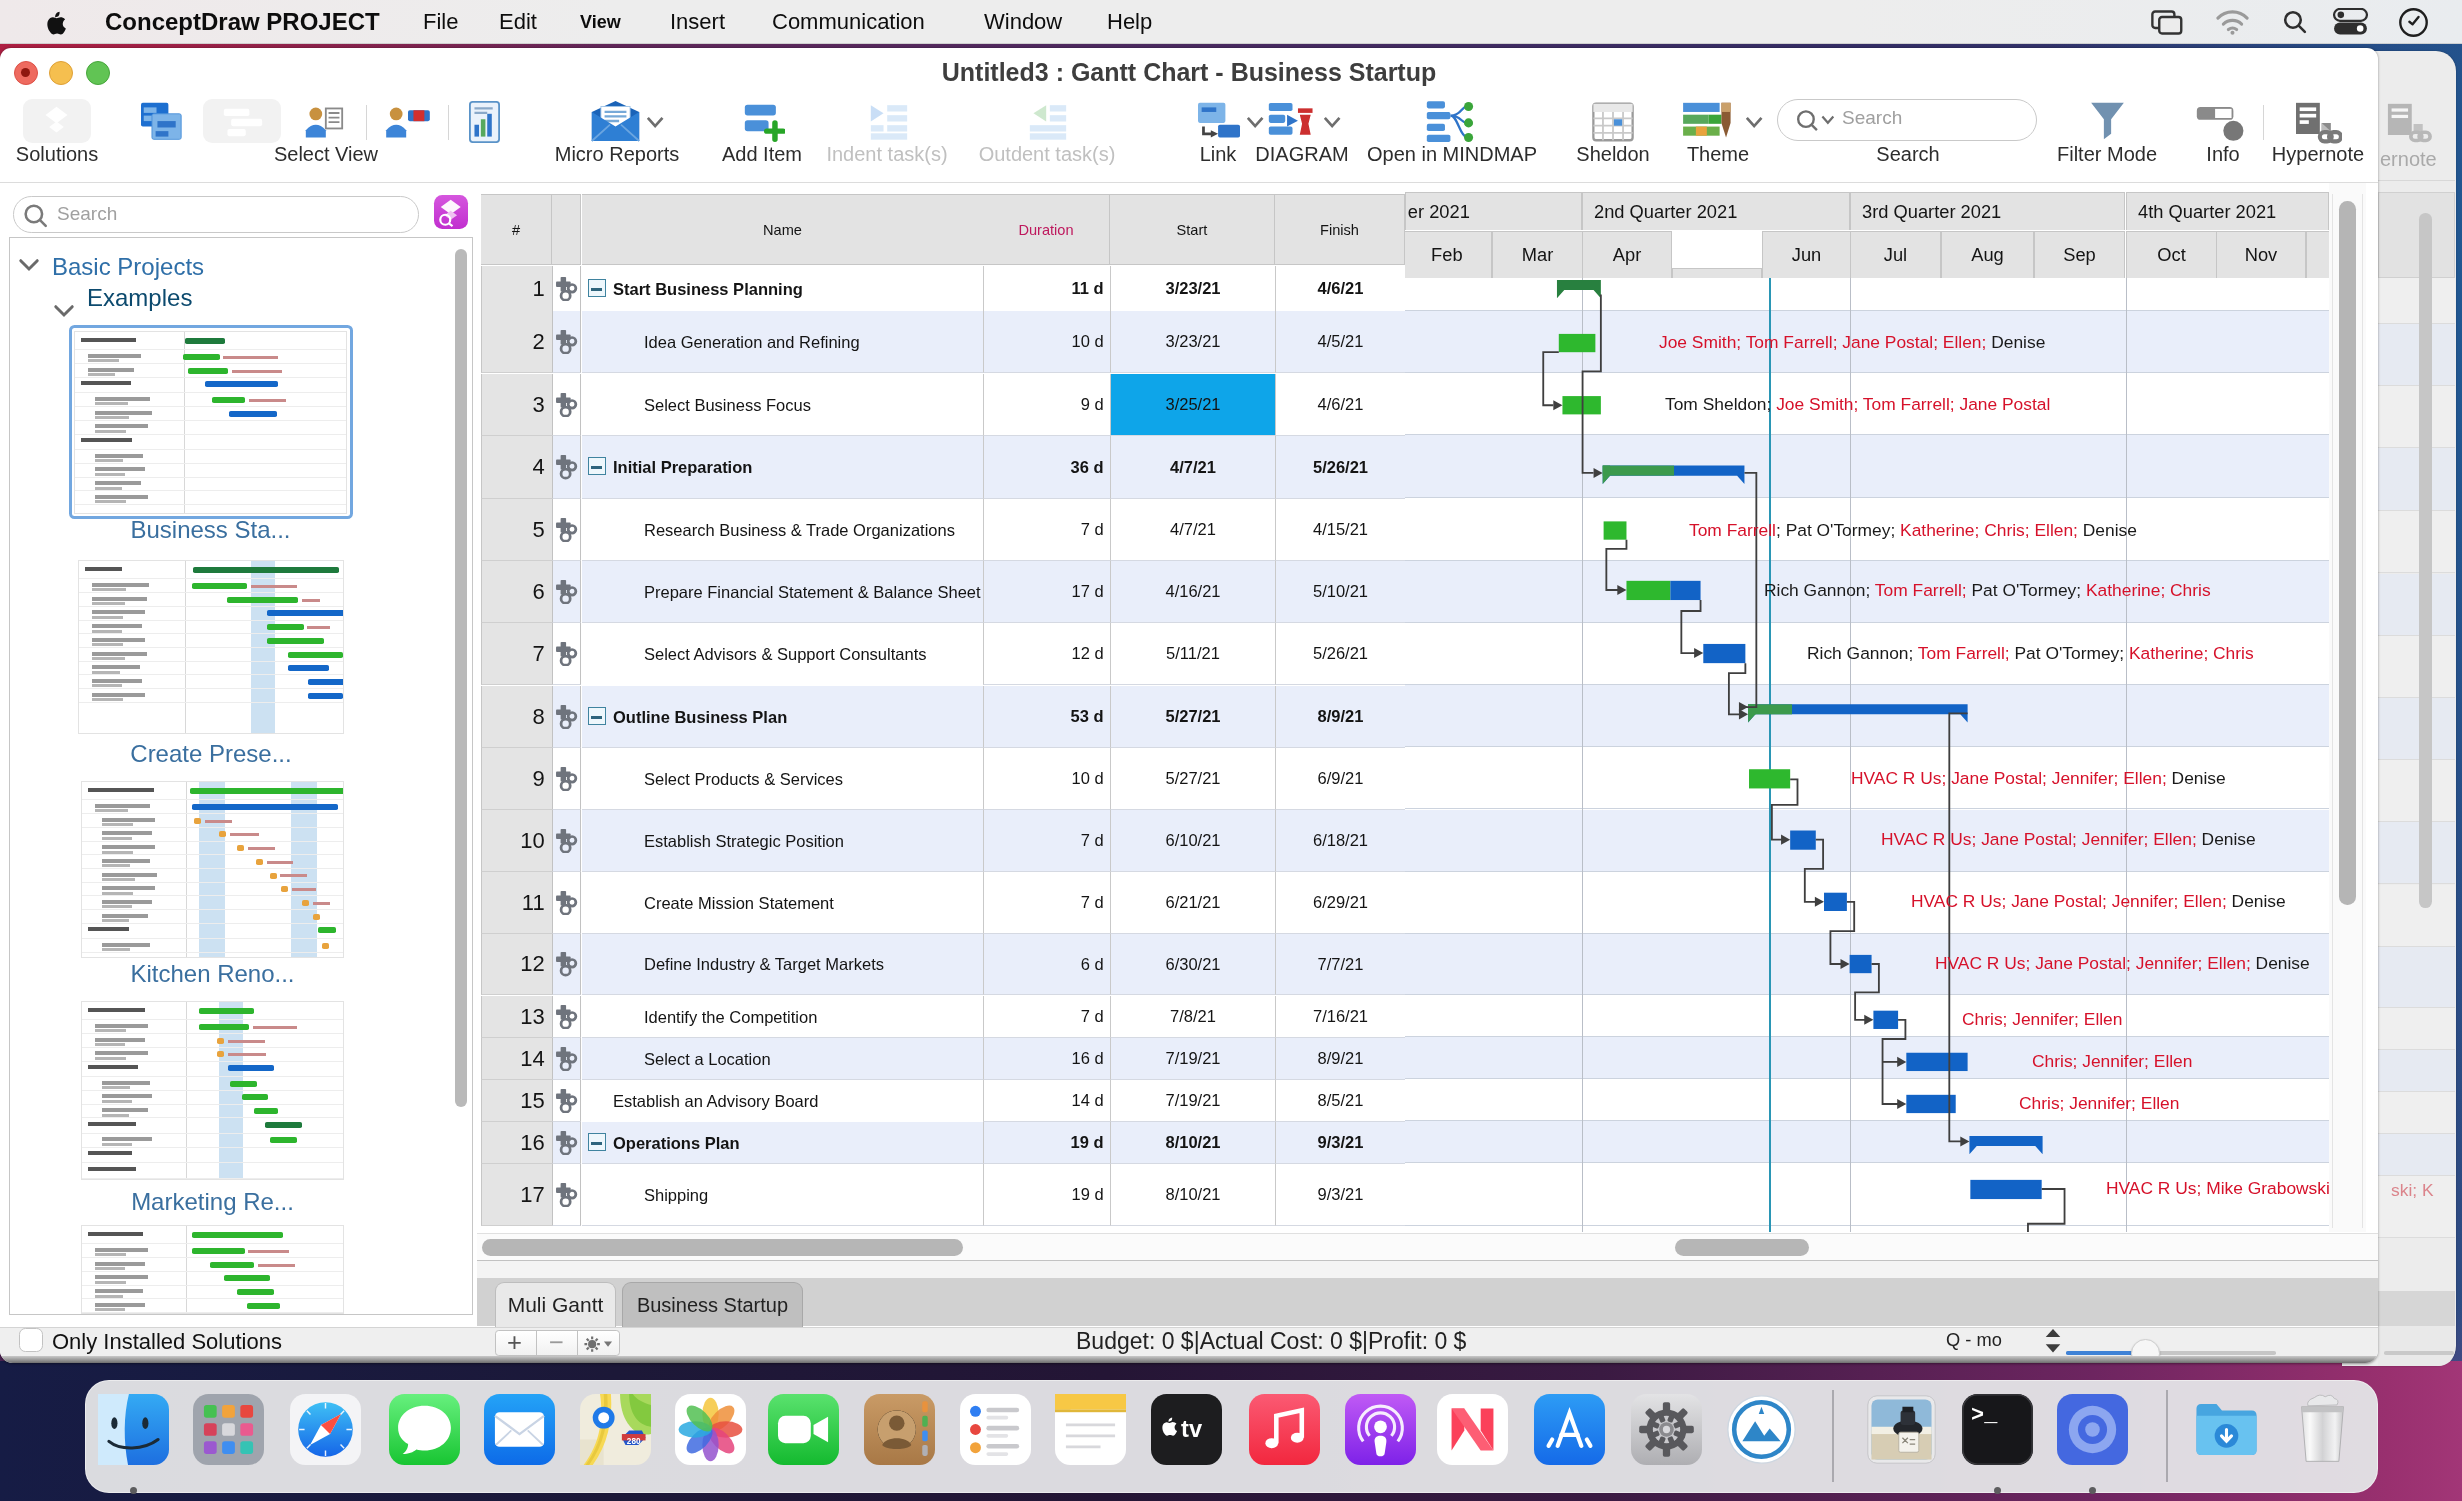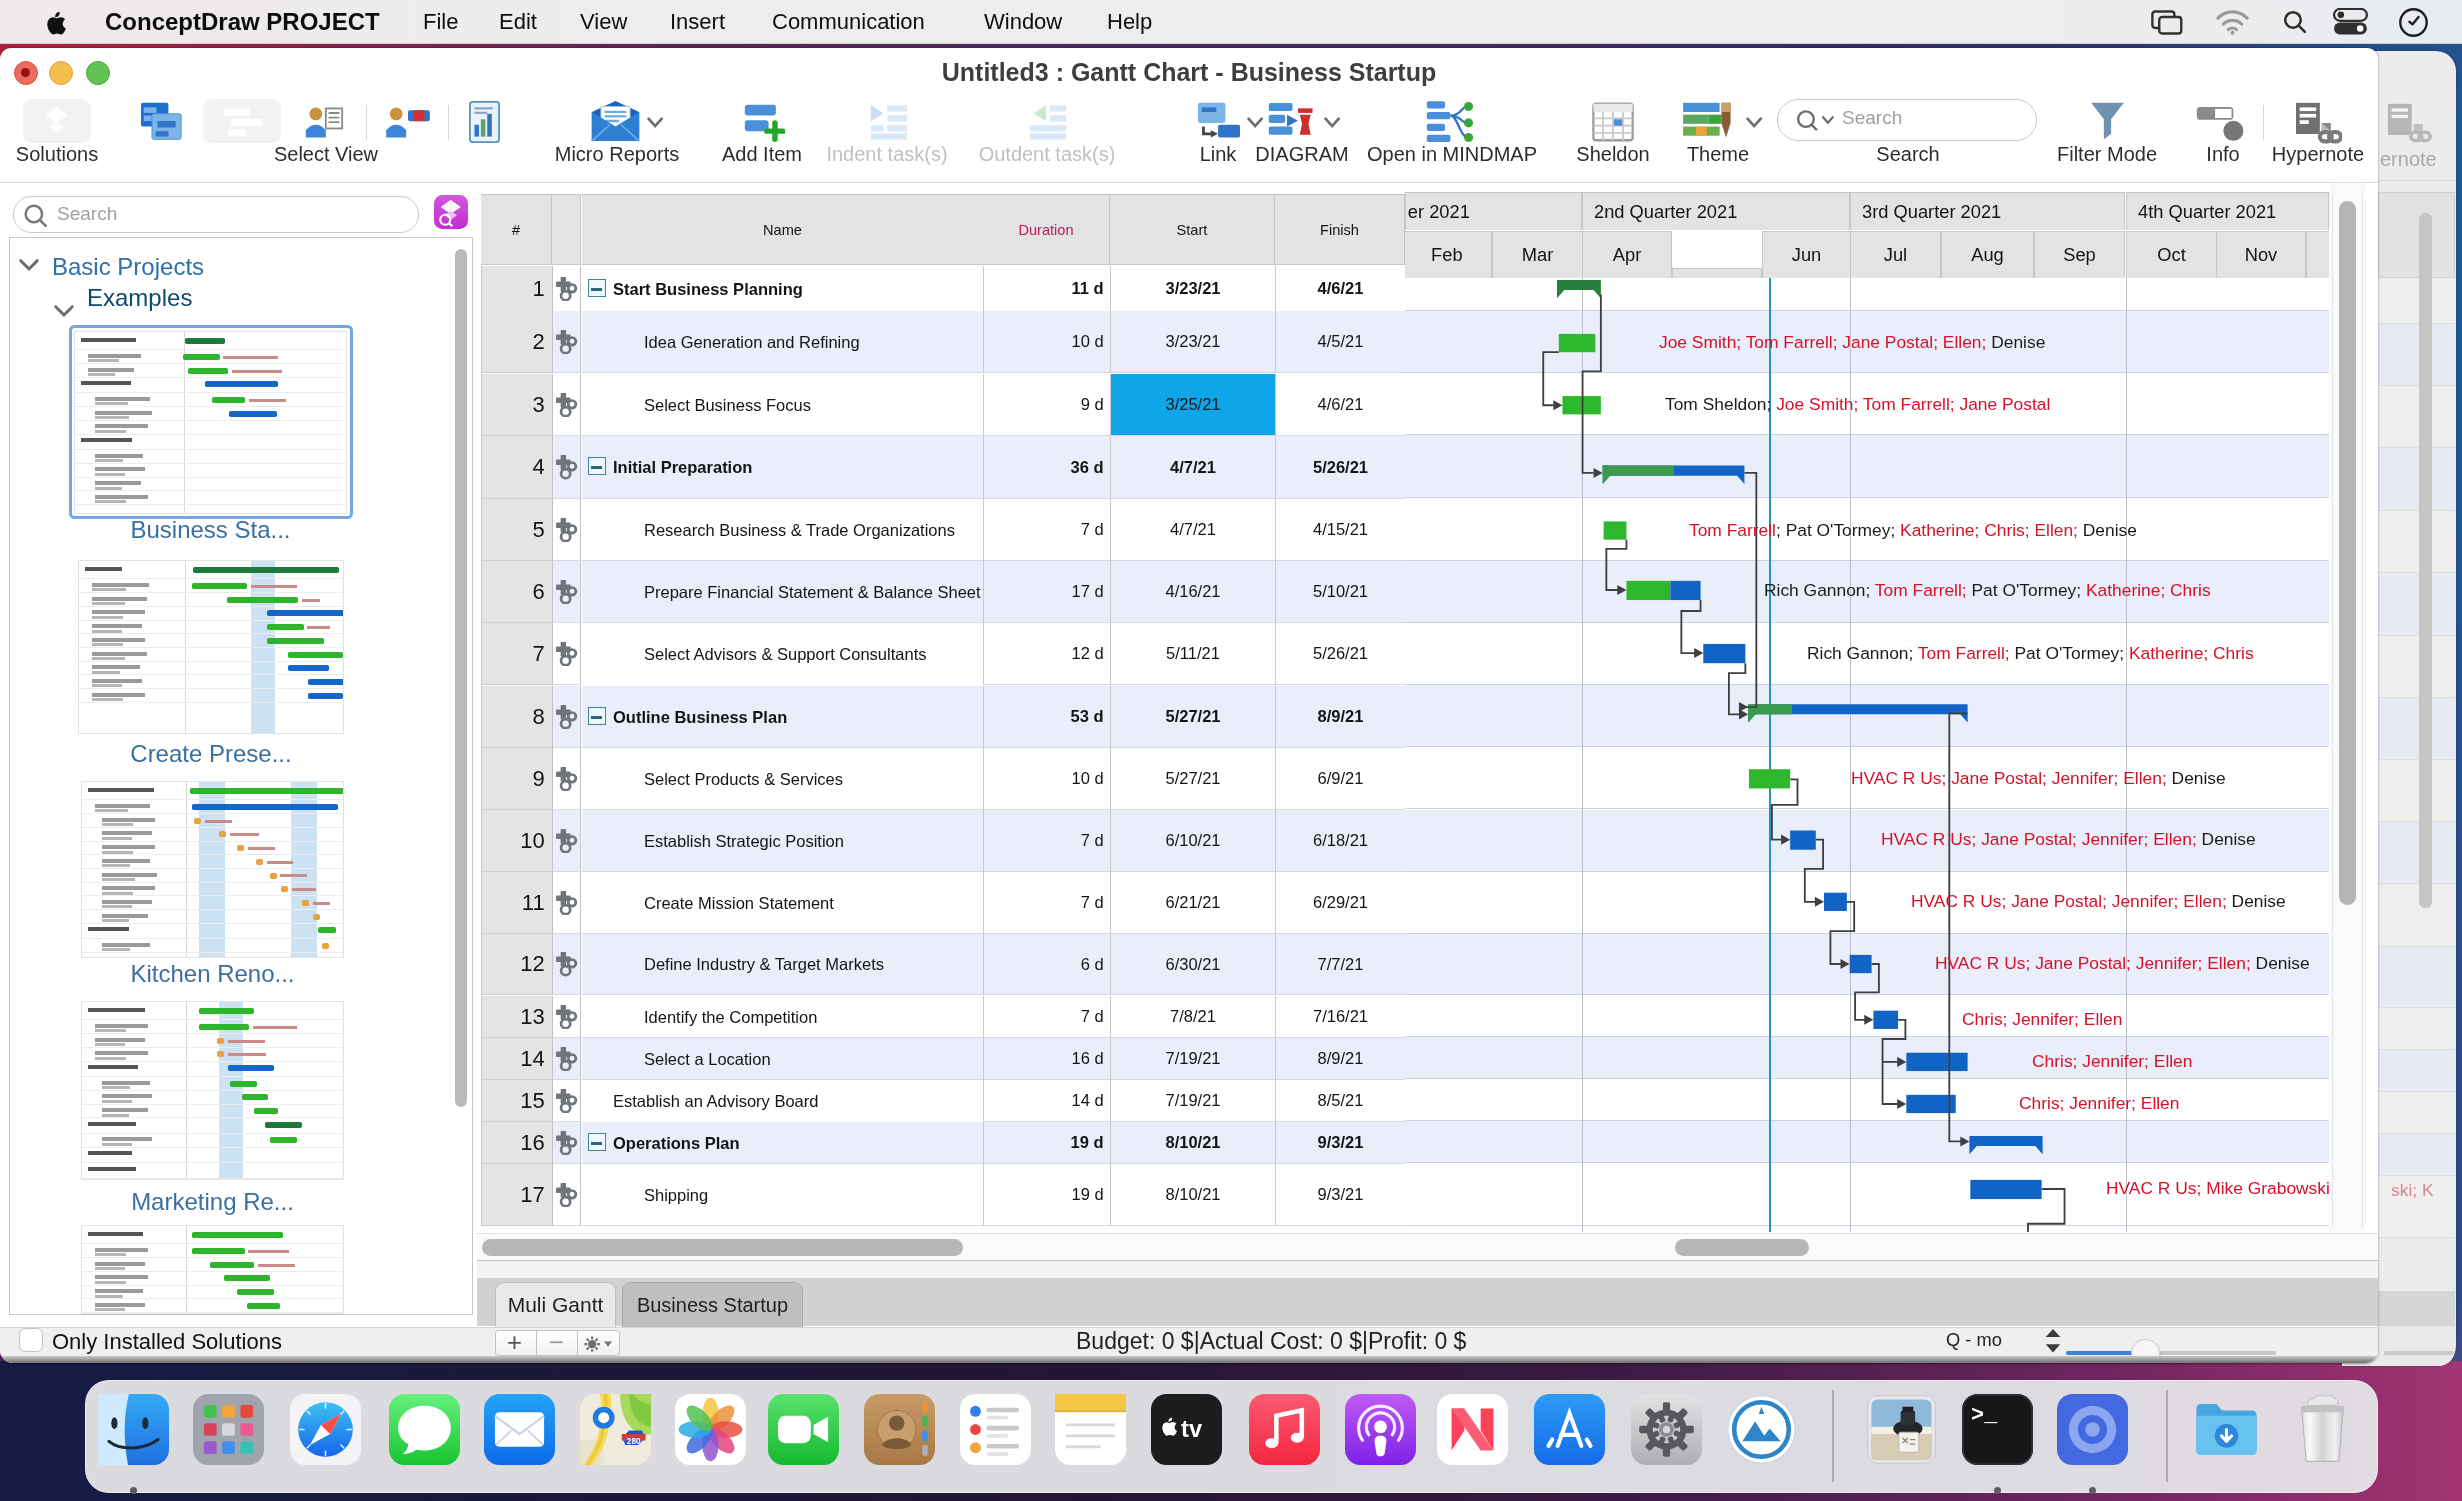--- a/index.html
+++ b/index.html
@@ -15,21 +15,21 @@
 svg{display:block;}
 </style></head><body>
 <div class="abs" style="left:0;top:1361px;width:2462px;height:141px;background:linear-gradient(90deg,#161c45 0%,#1c1838 25%,#241535 45%,#3a1a42 65%,#6d2560 85%,#99306f 97%,#a23677 100%);"></div>
 <div class="abs" style="left:0;top:0;width:2462px;height:44px;background:linear-gradient(90deg,#efe9ea,#ededed 25%,#ededed 75%,#e9ecef);border-bottom:0.9px solid rgba(0,0,0,0.12);"></div>
 <svg class="abs" style="left:46px;top:9.1px" width="24" height="27.4" viewBox="0 0 26 30">
     <path fill="#111" d="M13.6 7.6c1.4-1.7 1.2-4.1 1.1-4.6-1.2.1-2.7.9-3.6 1.9-.8 1-1.4 2.5-1.2 4 1.3.1 2.7-.7 3.7-1.3zm4.6 8.6c0-3.1 2.5-4.6 2.6-4.7-1.4-2.1-3.7-2.4-4.5-2.4-1.9-.2-3.7 1.1-4.7 1.1-1 0-2.5-1.1-4.1-1.1-2.1 0-4 1.2-5.1 3.1-2.2 3.8-.6 9.4 1.6 12.5 1 1.5 2.3 3.2 3.9 3.1 1.6-.1 2.2-1 4.1-1s2.4 1 4.1 1c1.7 0 2.8-1.5 3.8-3 1.2-1.7 1.7-3.4 1.7-3.5-.1-.1-3.4-1.3-3.4-5.1z"></path>
   </svg>
 <div class="abs nw" style="left:105px;top:0;height:44px;line-height:44px;font-size:24px;font-weight:bold;color:#0d0d0d;">ConceptDraw PROJECT</div>
 <div class="abs nw" style="left:423px;top:0;height:44px;line-height:44px;font-size:22px;font-weight:normal;color:#0d0d0d;">File</div>
 <div class="abs nw" style="left:499px;top:0;height:44px;line-height:44px;font-size:22px;font-weight:normal;color:#0d0d0d;">Edit</div>
-<div class="abs nw" style="left:580px;top:0;height:44px;line-height:44px;font-size:22px;font-weight:normal;color:#0d0d0d;">View</div>
+<div class="abs nw" style="left:580px;top:0;height:44px;line-height:44px;font-size:18px;font-weight:bold;color:#0d0d0d;">View</div>
 <div class="abs nw" style="left:670px;top:0;height:44px;line-height:44px;font-size:22px;font-weight:normal;color:#0d0d0d;">Insert</div>
 <div class="abs nw" style="left:772px;top:0;height:44px;line-height:44px;font-size:22px;font-weight:normal;color:#0d0d0d;">Communication</div>
 <div class="abs nw" style="left:984px;top:0;height:44px;line-height:44px;font-size:22px;font-weight:normal;color:#0d0d0d;">Window</div>
 <div class="abs nw" style="left:1107px;top:0;height:44px;line-height:44px;font-size:22px;font-weight:normal;color:#0d0d0d;">Help</div>
 <svg class="abs" style="left:2151px;top:10px" width="33" height="25" viewBox="0 0 36 27" fill="none" stroke="#333" stroke-width="2.6">
     <rect x="1.5" y="1.5" width="24" height="18" rx="3"></rect>
     <rect x="9" y="7.5" width="24" height="18" rx="3" fill="#ececec"></rect>
   </svg>
 <svg class="abs" style="left:2215px;top:9.1px" width="35" height="25.6" viewBox="0 0 38 28" fill="none" stroke="#9a9a9a" stroke-width="3.4" stroke-linecap="round">
     <path d="M3 10 A 22 22 0 0 1 35 10"></path>

